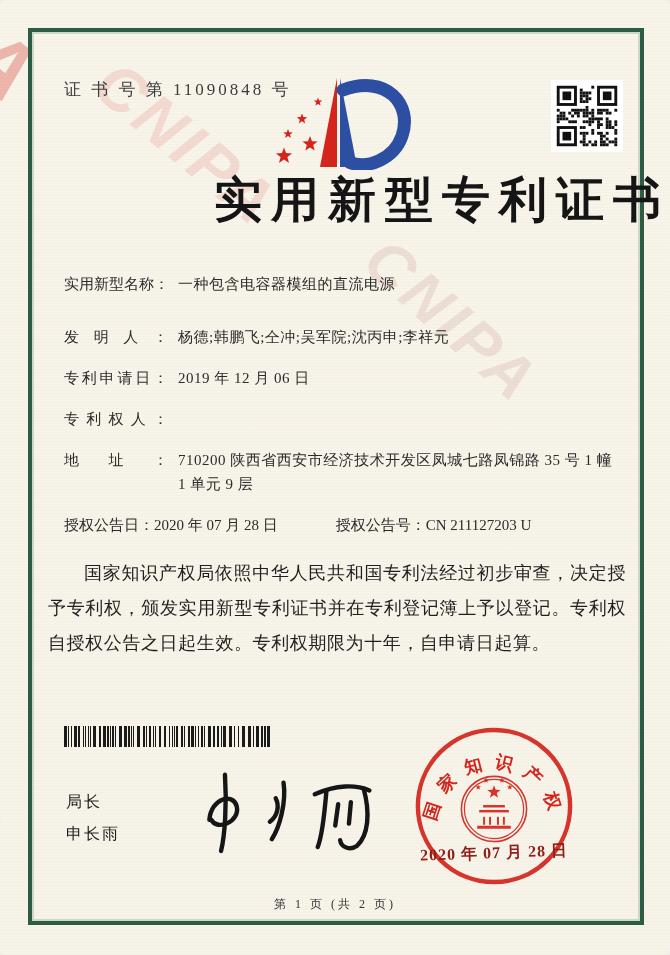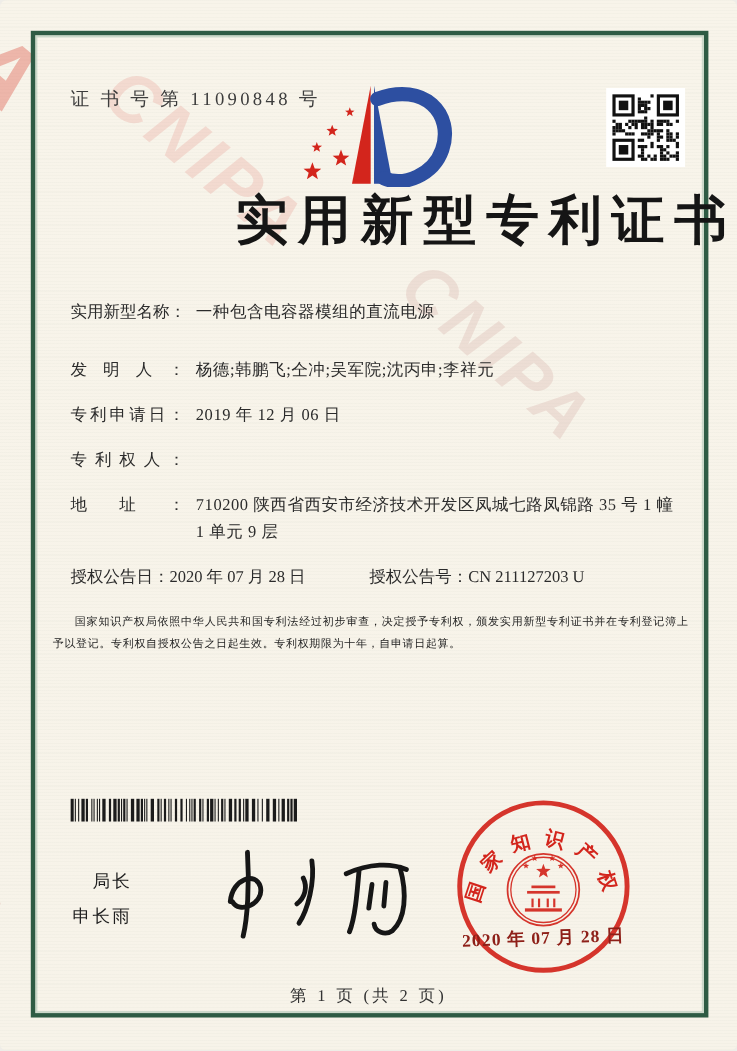--- a/index.html
+++ b/index.html
@@ -37,33 +37,33 @@
   .row.first{margin-bottom:29px;}
   .lbl{
     flex:0 0 104px;display:inline-block;width:104px;margin-right:10px;
     text-align:justify;text-align-last:justify;white-space:nowrap;
   }
   .val{flex:1;letter-spacing:0.5px;}
   .grantrow{display:flex;margin-top:7px;line-height:24px;white-space:nowrap;align-items:flex-end;}
   .grant2{margin-left:58px;}
   .paras{
     position:absolute;left:48px;top:556px;width:578px;
-    font-size:10px;line-height:1.95;color:#1f1f1f;letter-spacing:0.6px;text-align:justify;
+    font-size:18px;line-height:1.95;color:#1f1f1f;letter-spacing:0.6px;text-align:justify;
   }
   .paras p{margin:0;text-indent:2em;}
   .barcode{position:absolute;left:64px;top:726px;}
-  .signer{position:absolute;left:66px;top:786px;font-size:16px;line-height:2.0;color:#1d1d1d;letter-spacing:2px;text-align:right;}
+  .signer{position:absolute;left:66px;top:786px;font-size:16px;line-height:2.0;color:#1d1d1d;letter-spacing:2px;}
   .sig{position:absolute;left:182px;top:758px;}
   .sealwrap{position:absolute;left:410px;top:722px;width:168px;height:168px;z-index:4;}
   .sealdate{
     position:absolute;left:404px;top:843px;width:180px;text-align:center;z-index:5;
     font-size:16px;font-weight:700;color:#8e2019;letter-spacing:1px;transform:rotate(-2deg);
     font-family:"Liberation Serif","DejaVu Serif",serif;
   }
-  .pagefoot{position:absolute;left:0;right:0;top:896px;text-align:center;font-size:15px;letter-spacing:3px;color:#333;}
+  .pagefoot{position:absolute;left:0;right:0;top:896px;text-align:center;font-size:12px;letter-spacing:3px;color:#333;}
 </style>
 </head>
 <body>
 
 <div class="photo">
 
   <div class="wm wm1">CNIPA</div>
   <div class="wm wm2">CNIPA</div>
 
   <div class="wm wm4">CNIPA</div>

